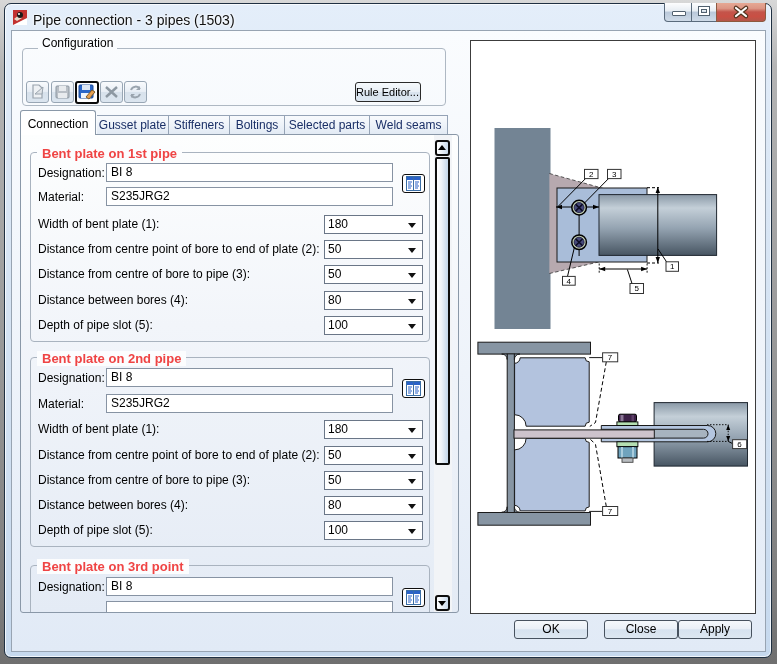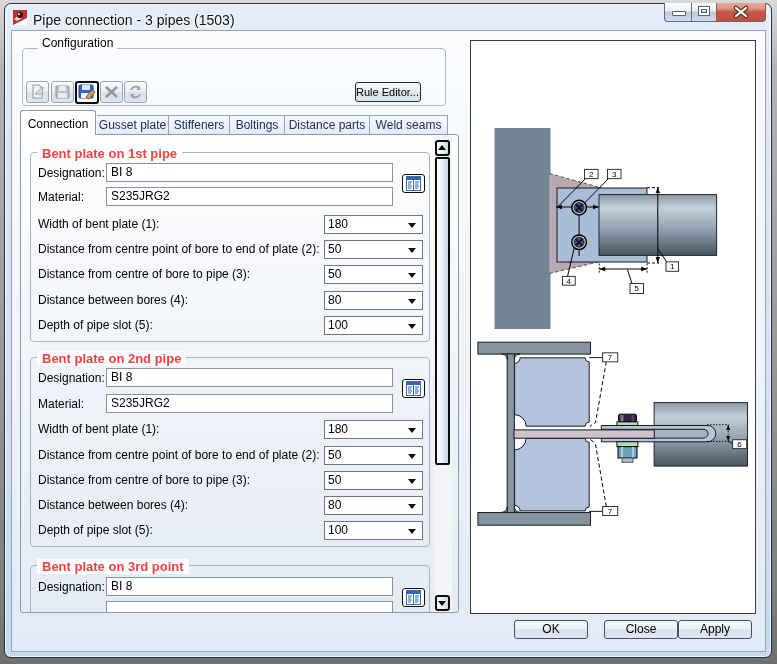--- a/index.html
+++ b/index.html
@@ -119,21 +119,21 @@
         <path d="M15,4 v4 h-4" fill="#9aa4ae"></path>
         <path d="M15,12 a5,5 0 0 1 -9,1" stroke="#9aa4ae" stroke-width="2" fill="none"></path>
         <path d="M6,16 v-4 h4" fill="#9aa4ae"></path>
       </svg></div>
   <div id="ruleeditor" class="abs">Rule Editor...</div>
 
   <div id="tab0" class="tab abs">Connection</div>
   <div class="tab abs" style="left:85px;width:71px;">Gusset plate</div>
   <div class="tab abs" style="left:157px;width:60px;">Stiffeners</div>
   <div class="tab abs" style="left:218px;width:54px;">Boltings</div>
-  <div class="tab abs" style="left:273px;width:84px;">Distance parts</div>
+  <div class="tab abs" style="left:273px;width:84px;">Selected parts</div>
   <div class="tab abs" style="left:358px;width:77px;">Weld seams</div>
 
   <div id="tabpanel" class="abs">
     <div class="grp abs" style="top:17px;height:188px;"></div>
     <div class="grplabel abs" style="top:11px;">Bent plate on 1st pipe</div>
     <div class="flabel abs" style="top:31px;">Designation:</div>
     <div class="tinput abs" style="top:28px;">BI 8</div>
     <div class="flabel abs" style="top:55px;">Material:</div>
     <div class="tinput abs" style="top:52px;">S235JRG2</div>
     <div class="catbtn abs" style="top:39px;"><svg width="21" height="17" viewBox="0 0 21 17">

